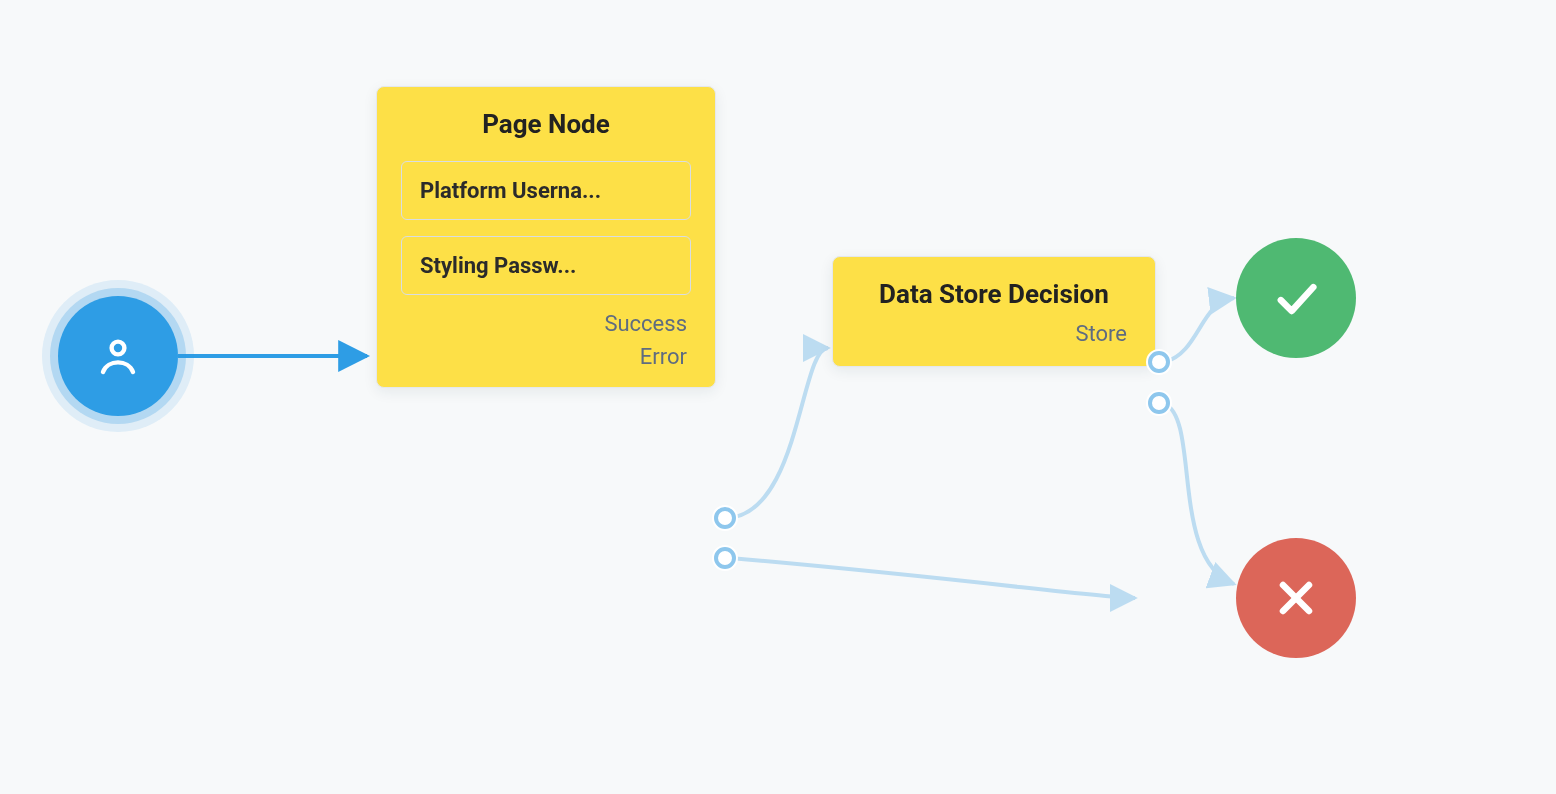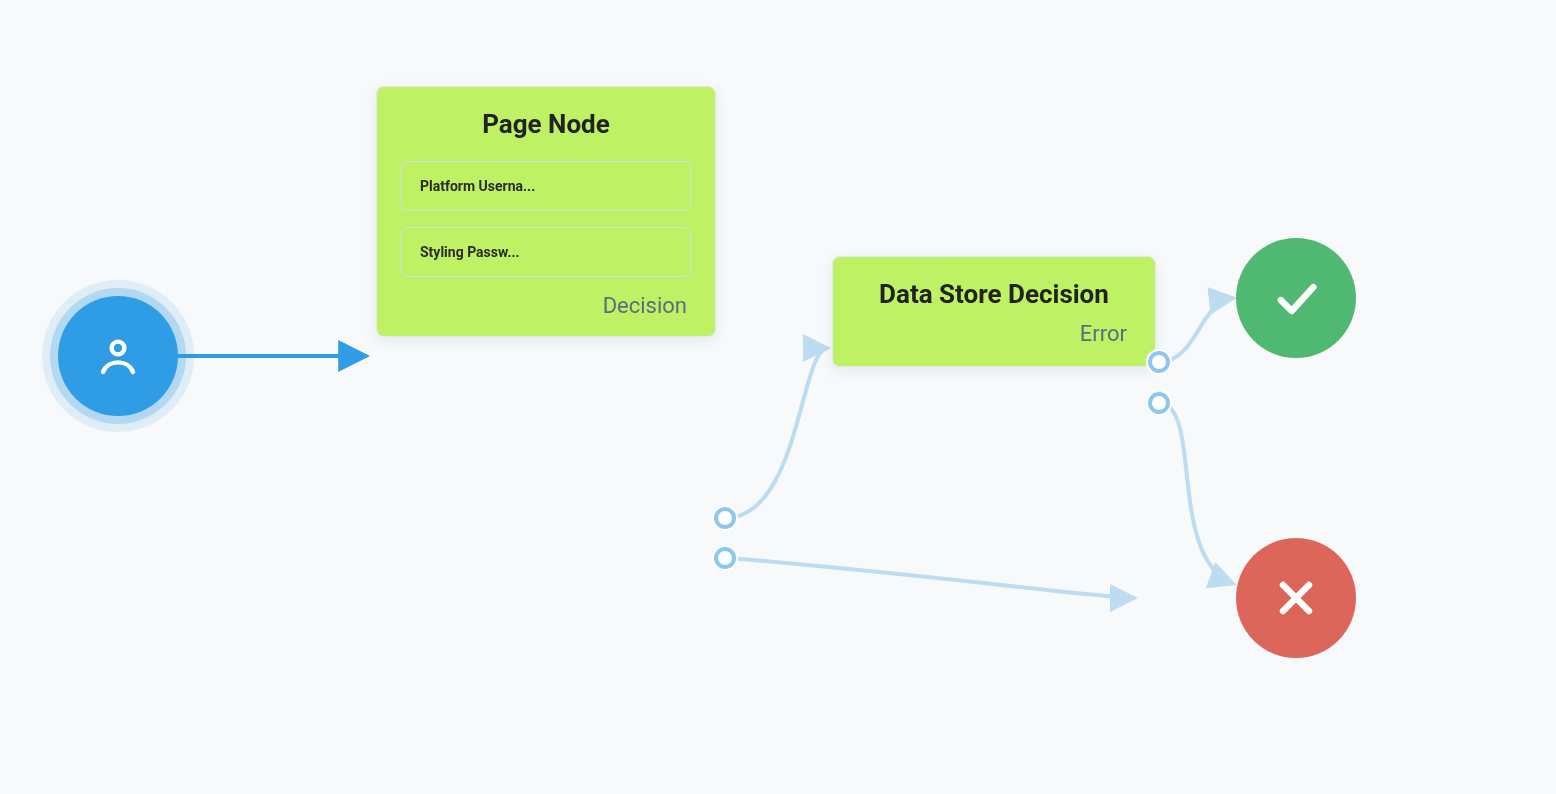--- a/index.html
+++ b/index.html
@@ -36,38 +36,38 @@
     display: flex;
     align-items: center;
     justify-content: center;
     color: #fff;
   }
   .start-node svg { width: 48px; height: 48px; }
 
   
   .node-card {
     position: absolute;
-    background: #bef264;
+    background: #fde047;
     border: 1px solid #e5e8ec;
     border-radius: 8px;
     box-shadow: 0 4px 14px rgba(30,50,70,0.08);
     padding: 22px 24px 18px 24px;
   }
   .node-card .title {
     font-size: 26px;
     font-weight: 700;
     color: #222;
     text-align: center;
     margin-bottom: 22px;
   }
   .sub-item {
     border: 1px solid #d8dde3;
     border-radius: 6px;
     padding: 16px 18px;
-    font-size: 14px;
+    font-size: 22px;
     font-weight: 700;
     color: #2b2b2b;
     margin-bottom: 16px;
     white-space: nowrap;
     overflow: hidden;
     text-overflow: ellipsis;
     cursor: pointer;
   }
   .sub-item:last-of-type { margin-bottom: 26px; }
 
@@ -135,28 +135,29 @@
     <svg viewBox="0 0 24 24" fill="none" stroke="currentColor" stroke-width="2.2" stroke-linecap="round" stroke-linejoin="round">
       <circle cx="12" cy="8" r="3.2"></circle>
       <path d="M4.5 20c1.2-3.2 4.3-4.8 7.5-4.8s6.3 1.6 7.5 4.8"></path>
     </svg>
   </div>
 
   <div class="node-card" style="left:376px; top:86px; width:340px;">
     <div class="title">Page Node</div>
     <div class="sub-item">Platform Userna...</div>
     <div class="sub-item">Styling Passw...</div>
-    <div class="out-label">Decision</div>
+    <div class="out-label">Success</div>
+    <div class="out-label">Error</div>
   </div>
   <div class="port" style="left:714px; top:507px;"></div>
   <div class="port" style="left:714px; top:547px;"></div>
 
   <div class="node-card" style="left:832px; top:256px; width:324px; padding-bottom:20px;">
     <div class="title" style="margin-bottom:12px;">Data Store Decision</div>
-    <div class="out-label">Error</div>
+    <div class="out-label">Store</div>
   </div>
   <div class="port" style="left:1148px; top:351px;"></div>
   <div class="port" style="left:1148px; top:392px;"></div>
 
   <div class="end-node end-success" style="left:1236px; top:238px;">
     <svg viewBox="0 0 24 24" fill="none" stroke="currentColor" stroke-width="3" stroke-linecap="round" stroke-linejoin="round">
       <polyline points="5 13 10 18 20 7"></polyline>
     </svg>
   </div>
 

